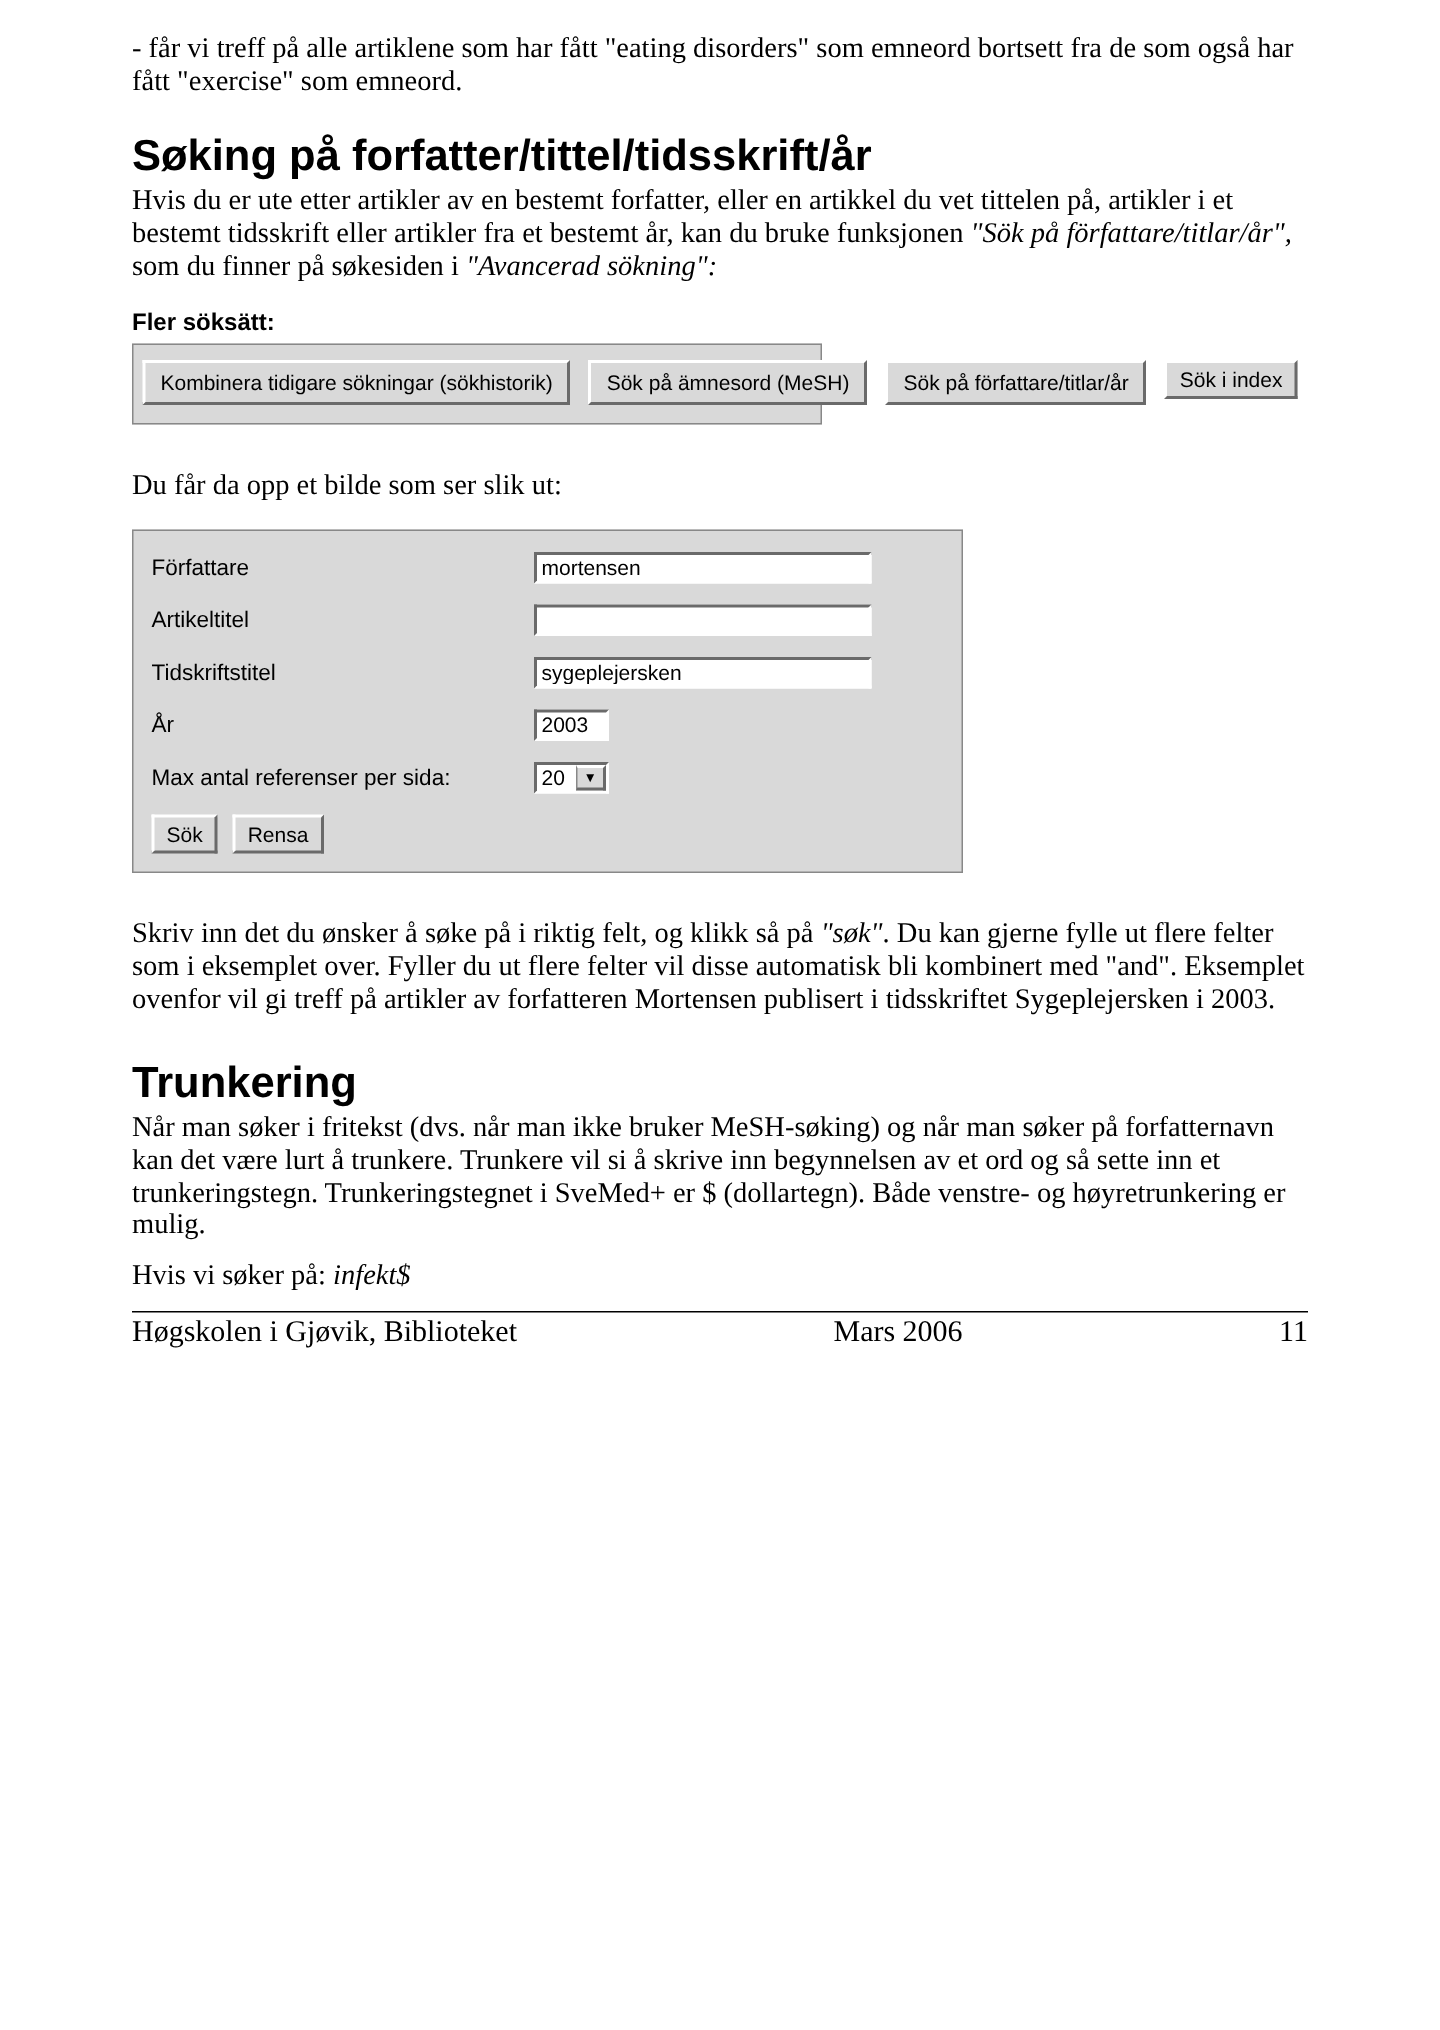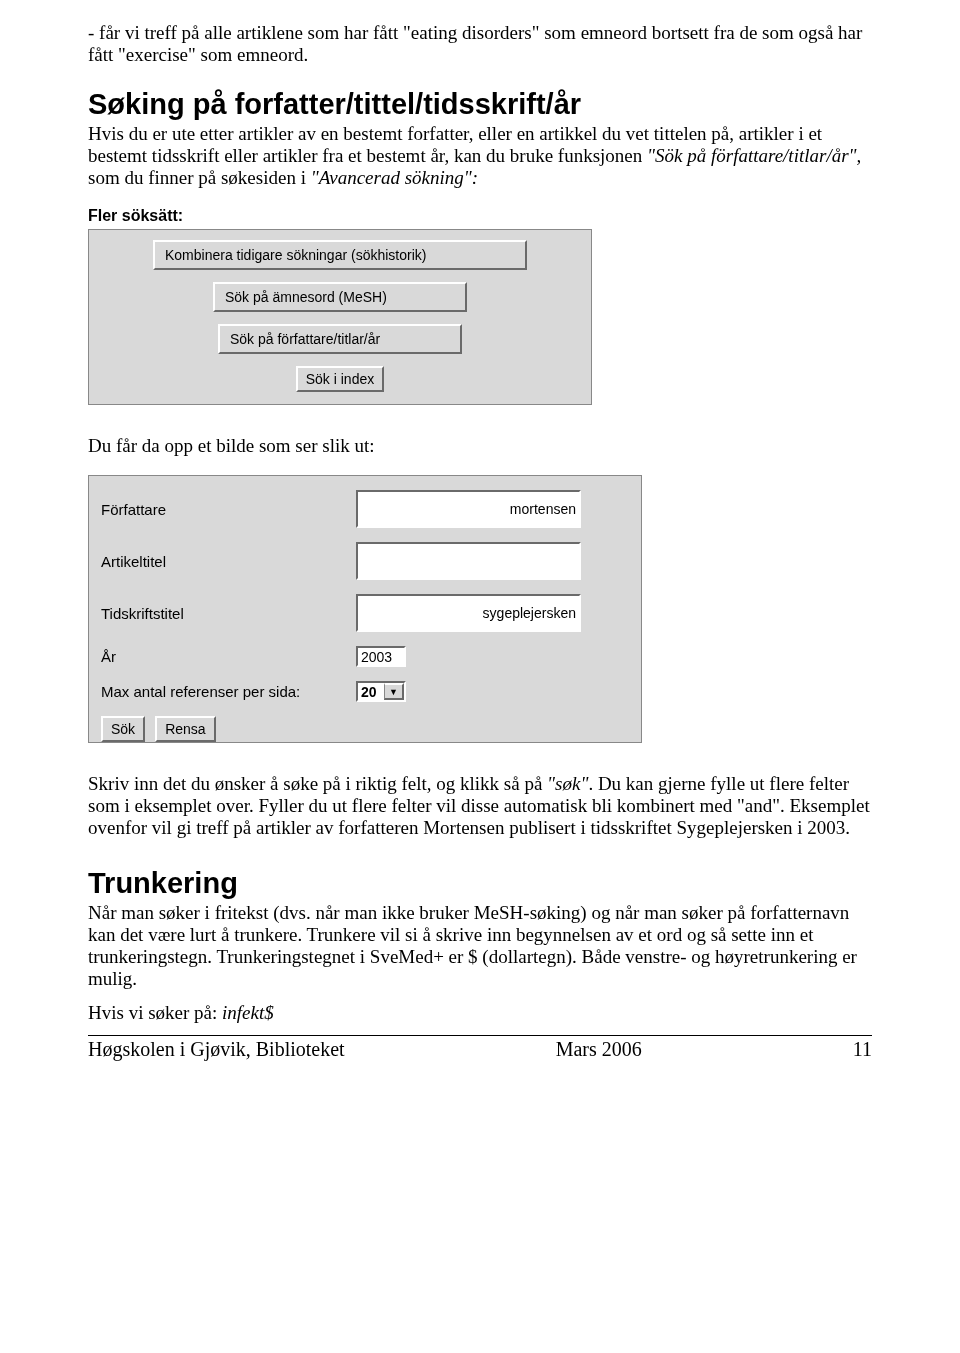--- a/index.html
+++ b/index.html
@@ -18,36 +18,36 @@
     font-family: Arial, Helvetica, sans-serif;
     font-weight: bold;
     font-size: 29px;
     margin: 22px 0 2px 0;
   }
   .italic { font-style: italic; }
 
   
   .panel {
     margin-top: 8px;
-    width: 504px;
+    width: 460px;
   }
   .panel-title {
     font-family: Arial, Helvetica, sans-serif;
     font-weight: bold;
     font-size: 16px;
     margin-bottom: 4px;
   }
   .panel-frame {
     border: 1px solid #888;
     background: #d9d9d9;
     padding: 10px 6px 12px 6px;
     display: flex;
-    flex-direction: column;
+    flex-direction: row;
     gap: 12px;
-    align-items: center;
+    align-items: flex-start;
   }
   .ui-btn {
     font-family: Arial, Helvetica, sans-serif;
     font-size: 14px;
     background: #d9d9d9;
     border-top: 2px solid #fff;
     border-left: 2px solid #fff;
     border-right: 2px solid #6a6a6a;
     border-bottom: 2px solid #6a6a6a;
     padding: 5px 10px;
@@ -59,21 +59,21 @@
   .ui-btn.wide2 { width: 230px; }
   .ui-btn.wide3 { width: 220px; }
   .ui-btn.small { padding: 3px 8px; }
 
   
   .form-panel {
     margin-top: 8px;
     width: 530px;
     background: #d9d9d9;
     border: 1px solid #888;
-    padding: 14px 10px 0 12px;
+    padding: 14px 10px 12px 12px;
     font-family: Arial, Helvetica, sans-serif;
     font-size: 15px;
   }
   .form-row {
     display: flex;
     align-items: center;
     margin-bottom: 14px;
   }
   .form-row .lbl {
     width: 255px;
@@ -82,36 +82,35 @@
     font-family: Arial, Helvetica, sans-serif;
     font-size: 14px;
     padding: 1px 3px;
     border-top: 2px solid #6a6a6a;
     border-left: 2px solid #6a6a6a;
     border-right: 2px solid #fff;
     border-bottom: 2px solid #fff;
     background: #fff;
     box-sizing: border-box;
   }
-  .inp-long { width: 225px; height: 38px; text-align: right; }
+  .inp-long { width: 225px; height: 21px; }
   .inp-med  { width: 50px;  height: 21px; }
   .select-box {
     font-family: Arial, Helvetica, sans-serif;
     font-size: 14px;
     background: #fff;
     border-top: 2px solid #6a6a6a;
     border-left: 2px solid #6a6a6a;
     border-right: 2px solid #fff;
     border-bottom: 2px solid #fff;
     width: 50px; height: 21px;
     display: inline-flex; align-items: center;
     padding: 0 3px;
     position: relative;
     box-sizing: border-box;
-    font-weight: bold;
   }
   .select-arrow {
     position: absolute; right: 0; top: 0; bottom: 0;
     width: 17px;
     background: #d9d9d9;
     border-left: 1px solid #888;
     border-top: 2px solid #fff;
     border-right: 2px solid #6a6a6a;
     border-bottom: 2px solid #6a6a6a;
     display: flex; align-items: center; justify-content: center;

